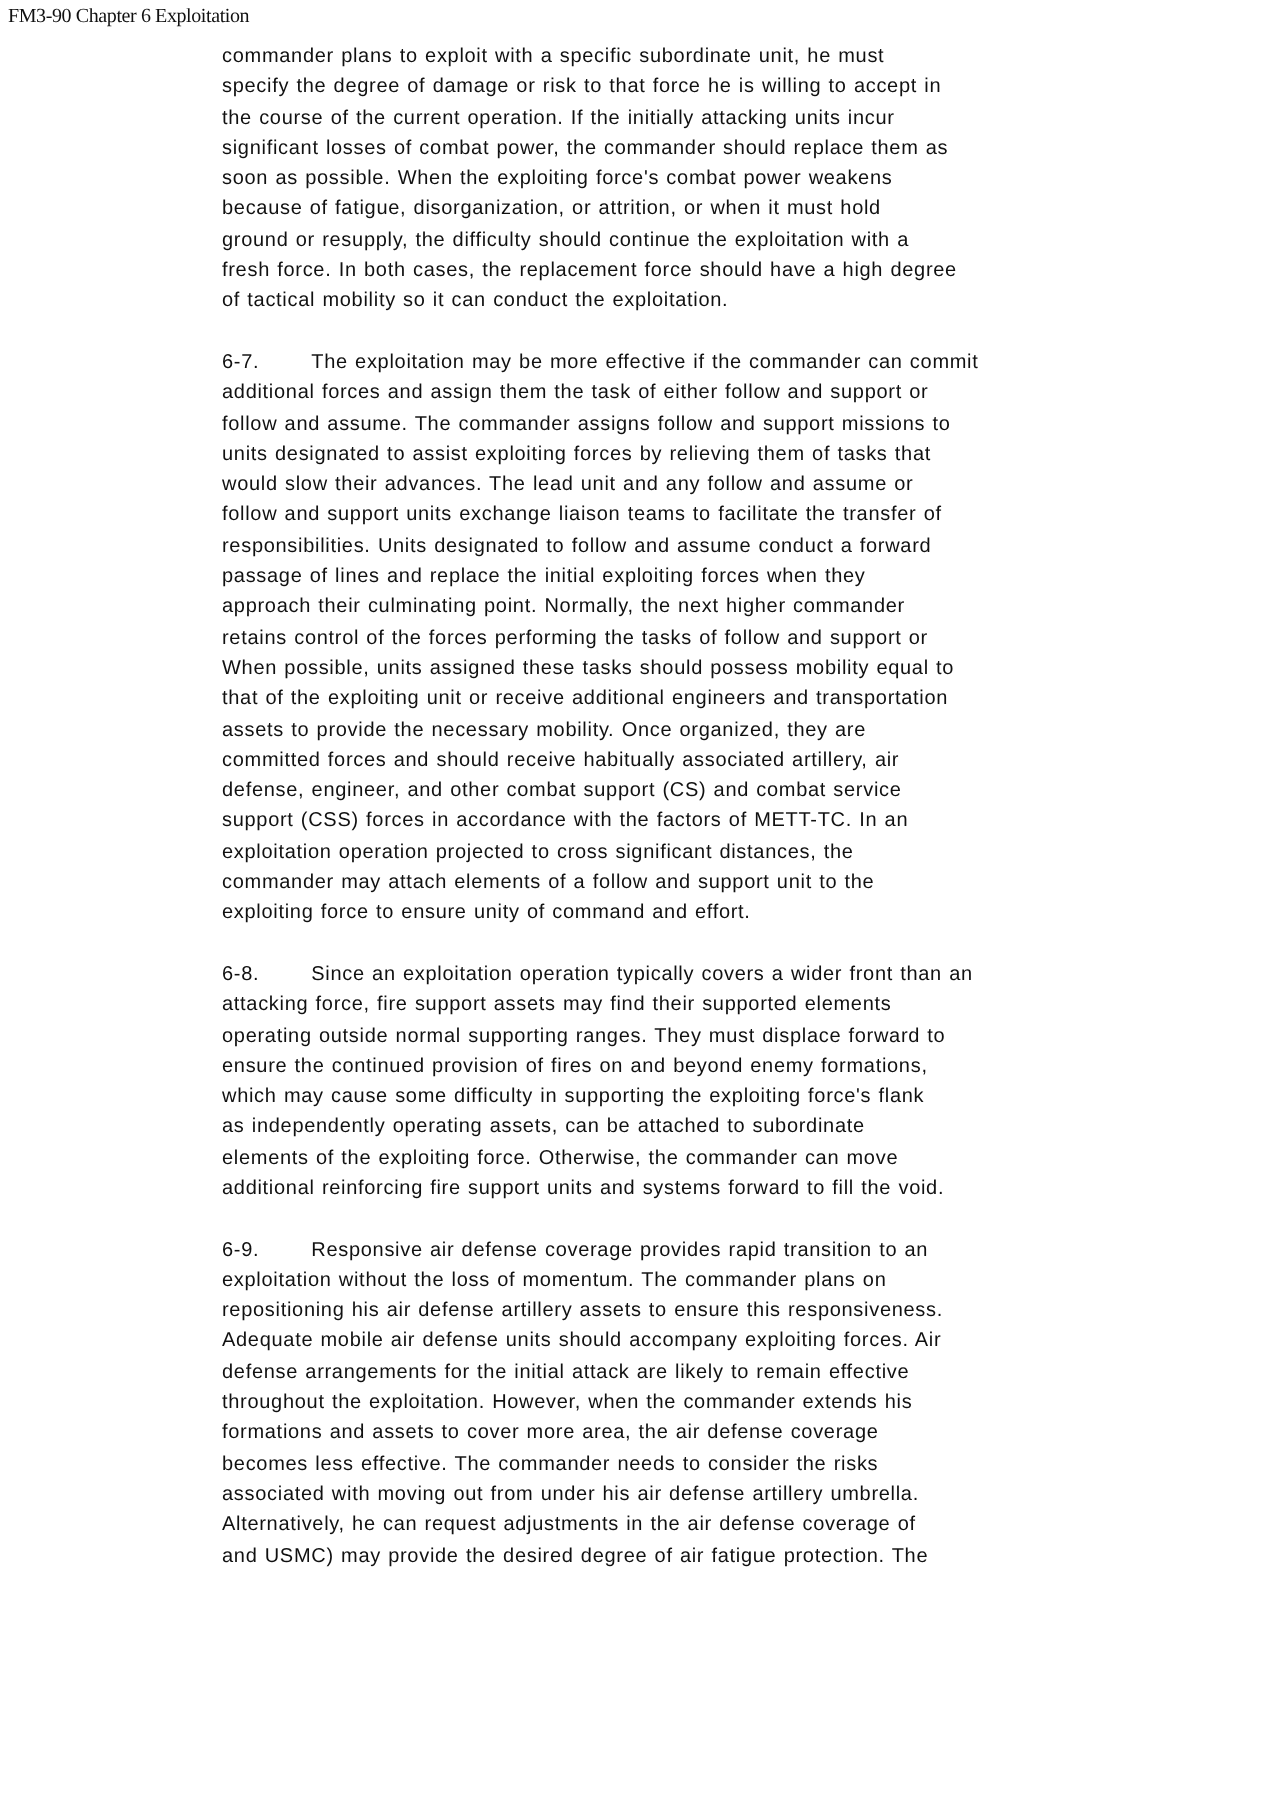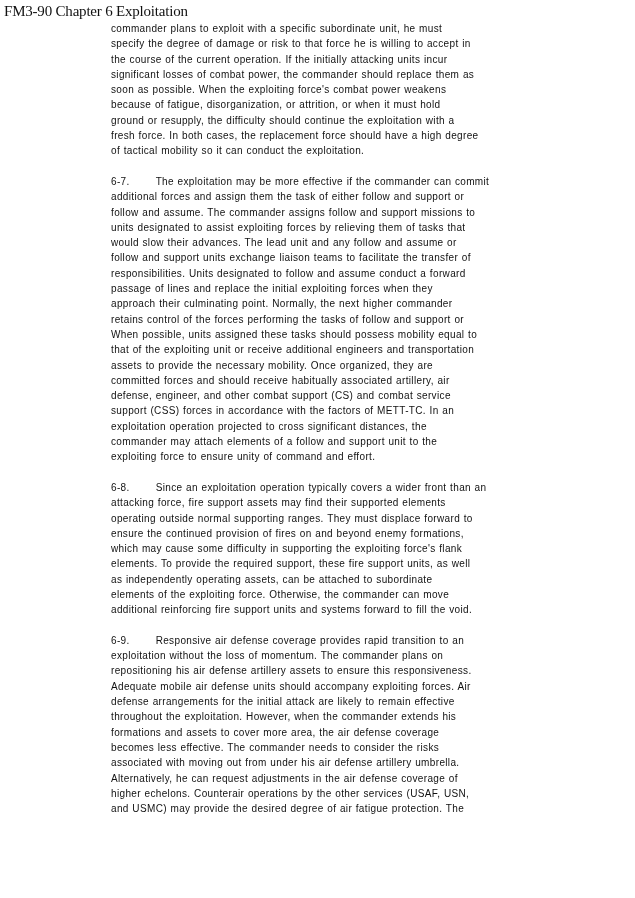--- a/index.html
+++ b/index.html
@@ -12,21 +12,21 @@
       height: 898px;
       position: relative;
       overflow: hidden;
       color: #111111;
     }
     .header {
       position: absolute;
       left: 4px;
       top: 3px;
       font-family: "Liberation Serif", serif;
-      font-size: 15px;
+      font-size: 10px;
       letter-spacing: -0.2px;
       color: #111;
     }
     .content {
       position: absolute;
       left: 111px;
       top: 21px;
       width: 500px;
       font-family: "Liberation Sans", sans-serif;
       font-size: 10px;
@@ -89,34 +89,32 @@
     <span class="line">commander may attach elements of a follow and support unit to the</span>
     <span class="line">exploiting force to ensure unity of command and effort.</span>
   </div>
 
   <div class="para">
     <span class="line"><span class="para-num">6-8.</span><span>Since an exploitation operation typically covers a wider front than an</span></span>
     <span class="line">attacking force, fire support assets may find their supported elements</span>
     <span class="line">operating outside normal supporting ranges. They must displace forward to</span>
     <span class="line">ensure the continued provision of fires on and beyond enemy formations,</span>
     <span class="line">which may cause some difficulty in supporting the exploiting force's flank</span>
-    <span class="line">elements. To provide the required support, these fire support units, as well</span>
     <span class="line">as independently operating assets, can be attached to subordinate</span>
     <span class="line">elements of the exploiting force. Otherwise, the commander can move</span>
     <span class="line">additional reinforcing fire support units and systems forward to fill the void.</span>
   </div>
 
   <div class="para">
     <span class="line"><span class="para-num">6-9.</span><span>Responsive air defense coverage provides rapid transition to an</span></span>
     <span class="line">exploitation without the loss of momentum. The commander plans on</span>
     <span class="line">repositioning his air defense artillery assets to ensure this responsiveness.</span>
     <span class="line">Adequate mobile air defense units should accompany exploiting forces. Air</span>
     <span class="line">defense arrangements for the initial attack are likely to remain effective</span>
     <span class="line">throughout the exploitation. However, when the commander extends his</span>
     <span class="line">formations and assets to cover more area, the air defense coverage</span>
     <span class="line">becomes less effective. The commander needs to consider the risks</span>
     <span class="line">associated with moving out from under his air defense artillery umbrella.</span>
     <span class="line">Alternatively, he can request adjustments in the air defense coverage of</span>
-    <span class="line">higher echelons. Counterair operations by the other services (USAF, USN,</span>
     <span class="line">and USMC) may provide the desired degree of air fatigue protection. The</span>
   </div>
 
 </div>
 
 </body></html>

